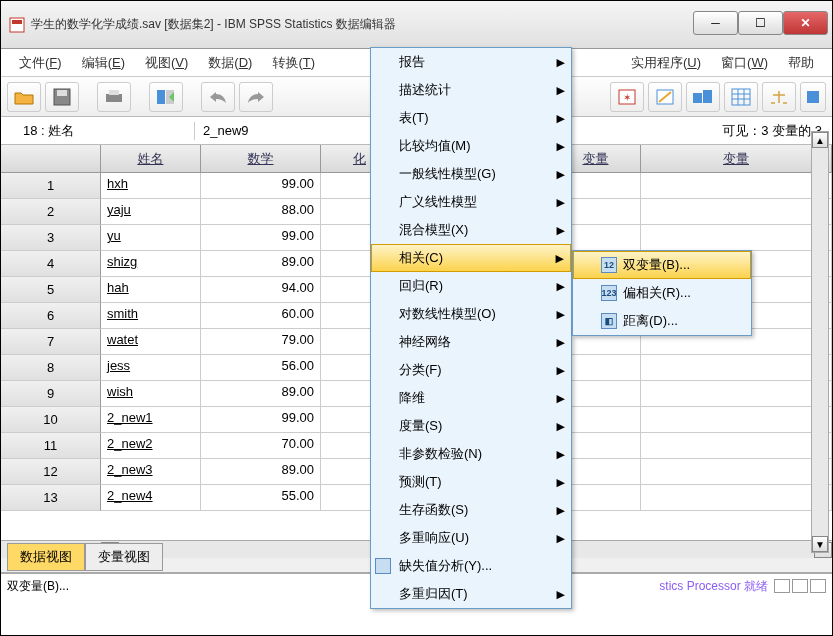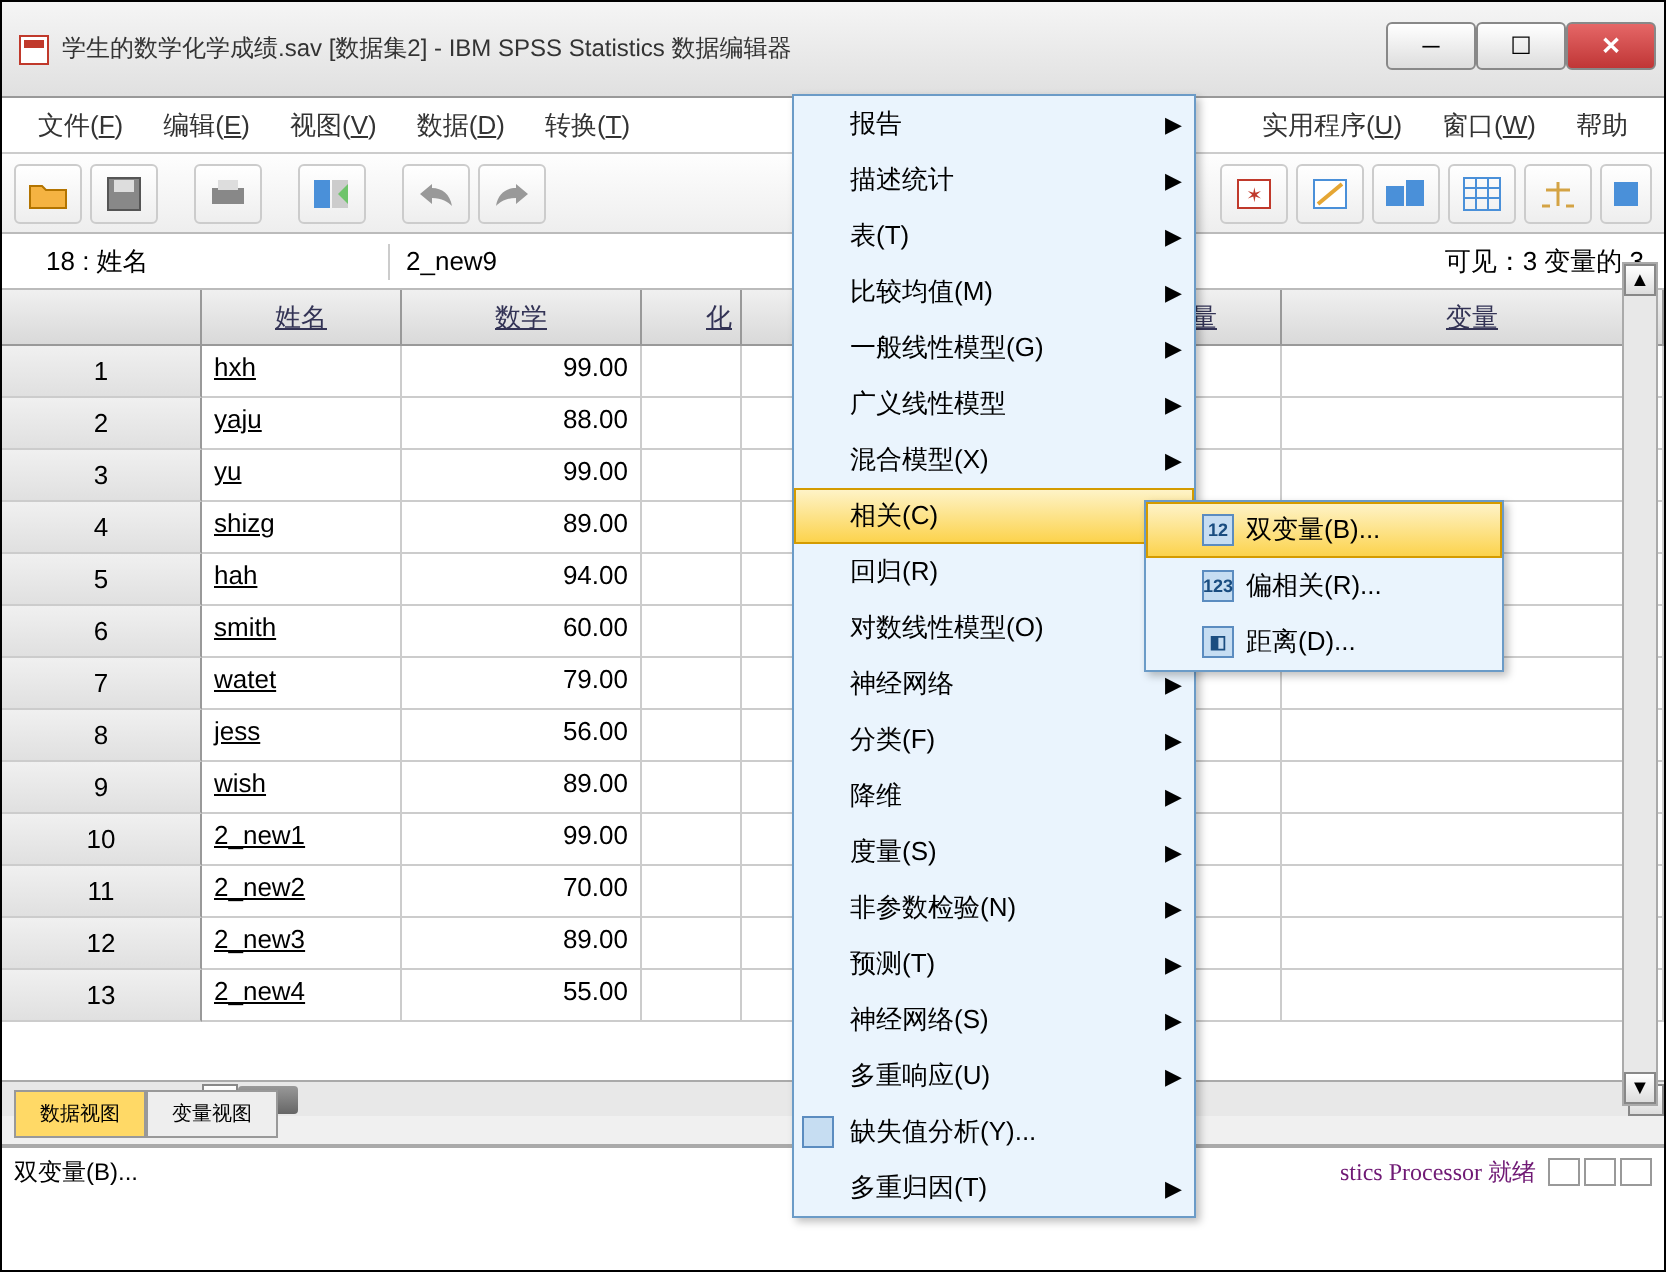--- a/index.html
+++ b/index.html
@@ -42,35 +42,35 @@
 .dc.math { width: 120px; text-align: right; }
 .dc.blank { width: 50px; }
 .dc.var { width: 90px; }
 
 .hscroll { height: 18px; background: #e8e8e8; border-top: 1px solid #aaa; display: flex; align-items: center; }
 .hscroll .thumb { margin-left: 100px; width: 30px; height: 14px; background: linear-gradient(#999,#666); border-radius: 2px; }
 .hscroll .arrowbox { margin-left: auto; display: flex; }
 .hscroll .arr { width: 18px; height: 16px; border: 1px solid #888; background: linear-gradient(#fff,#ddd); display: flex; align-items: center; justify-content: center; font-size: 10px; }
 
 .tabs { height: 32px; display: flex; align-items: center; padding: 4px 6px; background: #f0f0f0; border-top: 1px solid #ccc; }
-.tab { padding: 4px 12px; border: 1px solid #999; font-size: 10px; background: #eee; }
+.tab { padding: 4px 12px; border: 1px solid #999; font-size: 13px; background: #eee; }
 .tab.active { background: #ffd966; }
 
 .status { height: 26px; border-top: 2px solid #aaa; display: flex; align-items: center; font-size: 12px; padding: 0 6px; }
 .status .left { flex: 1; }
-.status .proc { color: #701a75; font-family: Liberation Serif, serif; }
+.status .proc { color: #8b5cf6; }
 .status .boxes { display: flex; gap: 2px; margin-left: 6px; }
 .status .box { width: 16px; height: 14px; border: 1px solid #999; }
 
 
 .menu { position: absolute; background: #eaf4fd; border: 1px solid #6b9bc7; font-size: 13px; box-shadow: 2px 2px 4px rgba(0,0,0,0.25); }
 .menu .mitem { padding: 5px 28px 5px 28px; display: flex; align-items: center; position: relative; }
 .menu .mitem.highlight { background: linear-gradient(#fef3c7, #fcd34d); border: 1px solid #d49b00; padding: 4px 27px 4px 27px; }
 .menu .mitem .arrow { position: absolute; right: 6px; font-size: 11px; }
-.mainmenu { top: 47px; left: 370px; width: 202px; margin-left: 26px; }
+.mainmenu { top: 47px; left: 370px; width: 202px; }
 .submenu { top: 250px; left: 572px; width: 180px; }
 .submenu .micon { width: 16px; height: 16px; margin-right: 6px; display: inline-flex; align-items: center; justify-content: center; border: 1px solid #5b8cc0; background: #c6ddf2; font-size: 9px; color: #1a4d80; font-weight: bold; }
 
 .vscroll { position: absolute; top: 131px; right: 4px; width: 18px; height: 422px; background: #e8e8e8; border: 1px solid #aaa; }
 .vscroll .arr { height: 16px; border: 1px solid #888; background: linear-gradient(#fff,#ddd); display: flex; align-items: center; justify-content: center; font-size: 10px; }
 .vscroll .arr.bottom { position: absolute; bottom: 0; width: 100%; }
 
 u { text-decoration: underline; }
 </style>
 </head>
@@ -420,21 +420,21 @@
     </div>
     <div class="mitem">
       <span>非参数检验(N)</span>
       <span class="arrow">▶</span>
     </div>
     <div class="mitem">
       <span>预测(T)</span>
       <span class="arrow">▶</span>
     </div>
     <div class="mitem">
-      <span>神经网络(S)</span>
+      <span>生存函数(S)</span>
       <span class="arrow">▶</span>
     </div>
     <div class="mitem">
       <span>多重响应(U)</span>
       <span class="arrow">▶</span>
     </div>
     <div class="mitem">
       <span style="position:absolute;left:4px;width:16px;height:16px;border:1px solid #5b8cc0;background:#c6ddf2"></span>
       <span>缺失值分析(Y)...</span>
     </div>

